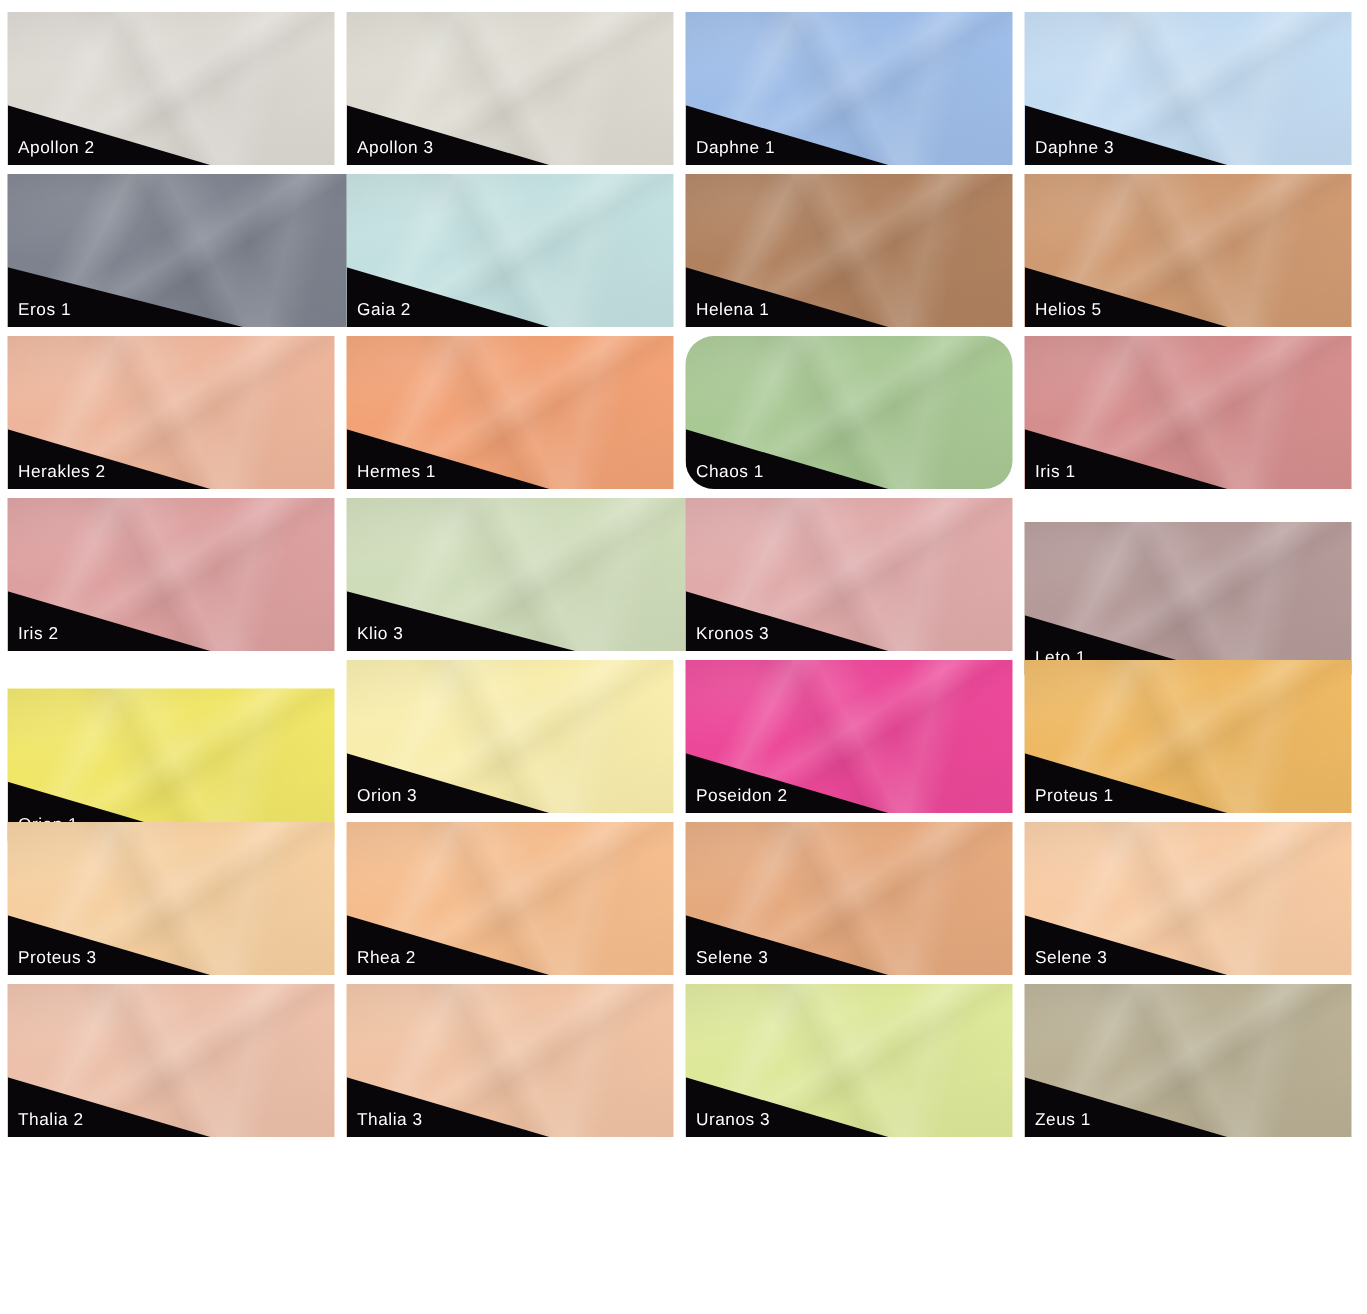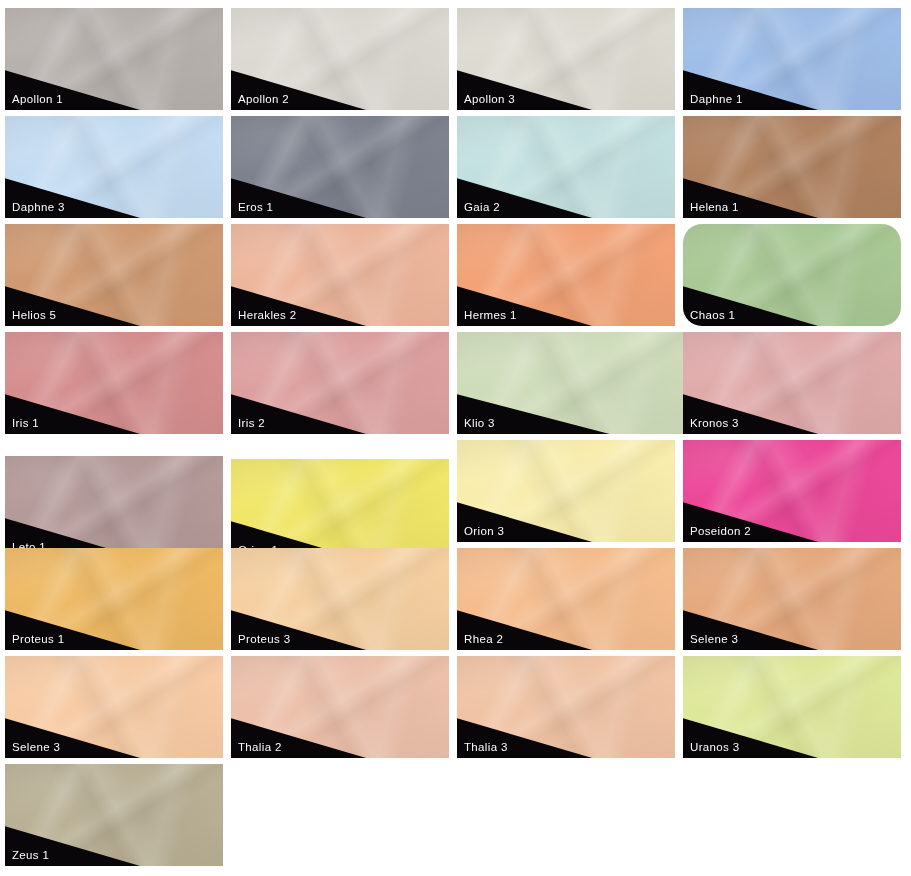--- a/index.html
+++ b/index.html
@@ -98,46 +98,41 @@
     letter-spacing: 0.35px;
     line-height: 12px;
     white-space: nowrap;
     text-shadow: 0 0 1px rgba(0,0,0,0.6);
   }
 </style>
 </head>
 <body>
 
 <div id="swatch-grid">
-    <div class="swatch" style="background-color: rgb(183, 177, 173);">
-      <div class="swatch-texture"></div>
-      <div class="swatch-corner"></div>
-      <div class="swatch-label">Apollon 1</div>
-    </div>
     <div class="swatch" style="background-color: rgb(220, 216, 210);">
       <div class="swatch-texture"></div>
       <div class="swatch-corner"></div>
       <div class="swatch-label">Apollon 2</div>
     </div>
     <div class="swatch" style="background-color: rgb(221, 219, 209);">
       <div class="swatch-texture"></div>
       <div class="swatch-corner"></div>
       <div class="swatch-label">Apollon 3</div>
     </div>
     <div class="swatch" style="background-color: rgb(158, 189, 232);">
       <div class="swatch-texture"></div>
       <div class="swatch-corner"></div>
       <div class="swatch-label">Daphne 1</div>
     </div>
     <div class="swatch" style="background-color: rgb(196, 220, 242);">
       <div class="swatch-texture"></div>
       <div class="swatch-corner"></div>
       <div class="swatch-label">Daphne 3</div>
     </div>
-    <div class="swatch" style="background-color: rgb(125, 130, 142);">
+    <div class="swatch" style="background-color: rgb(125, 130, 142); padding-left: 35px;">
       <div class="swatch-texture"></div>
       <div class="swatch-corner"></div>
       <div class="swatch-label">Eros 1</div>
     </div>
     <div class="swatch" style="background-color: rgb(195, 224, 224);">
       <div class="swatch-texture"></div>
       <div class="swatch-corner"></div>
       <div class="swatch-label">Gaia 2</div>
     </div>
     <div class="swatch" style="background-color: rgb(176, 130, 96);">

